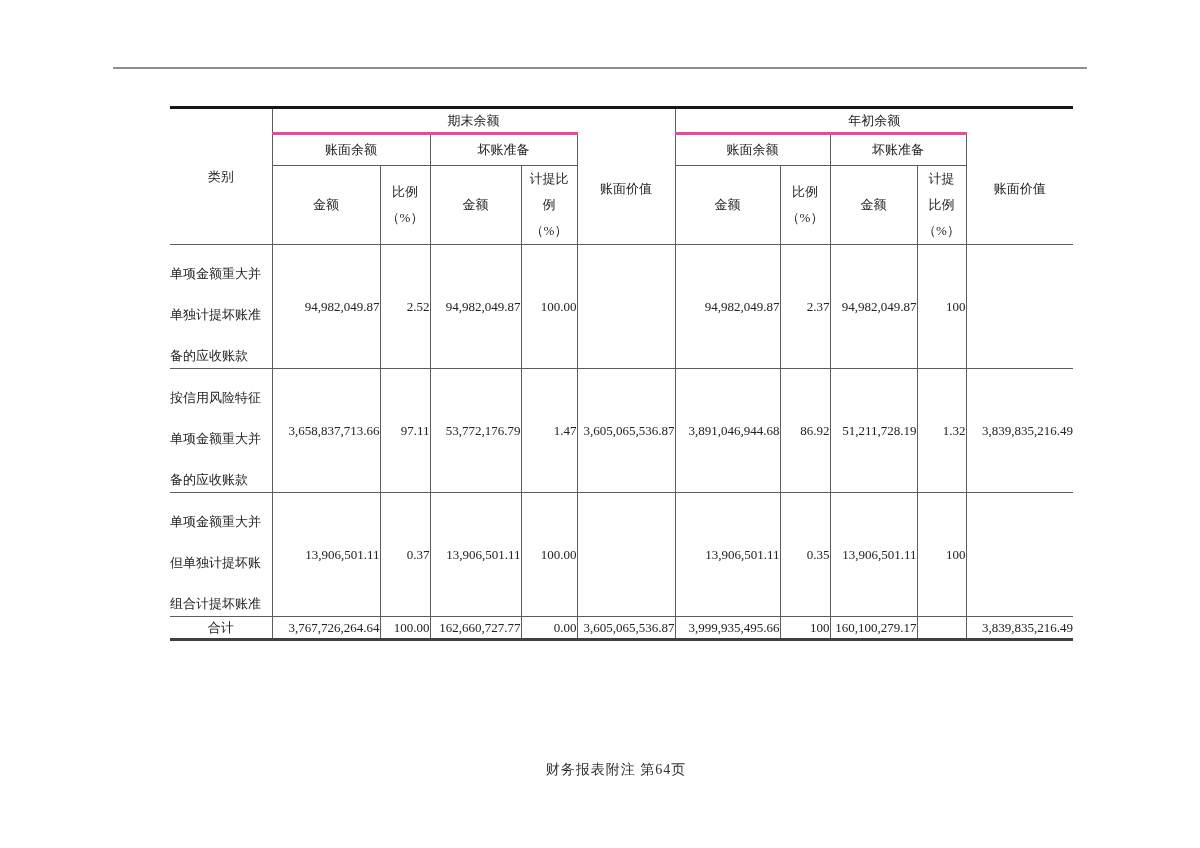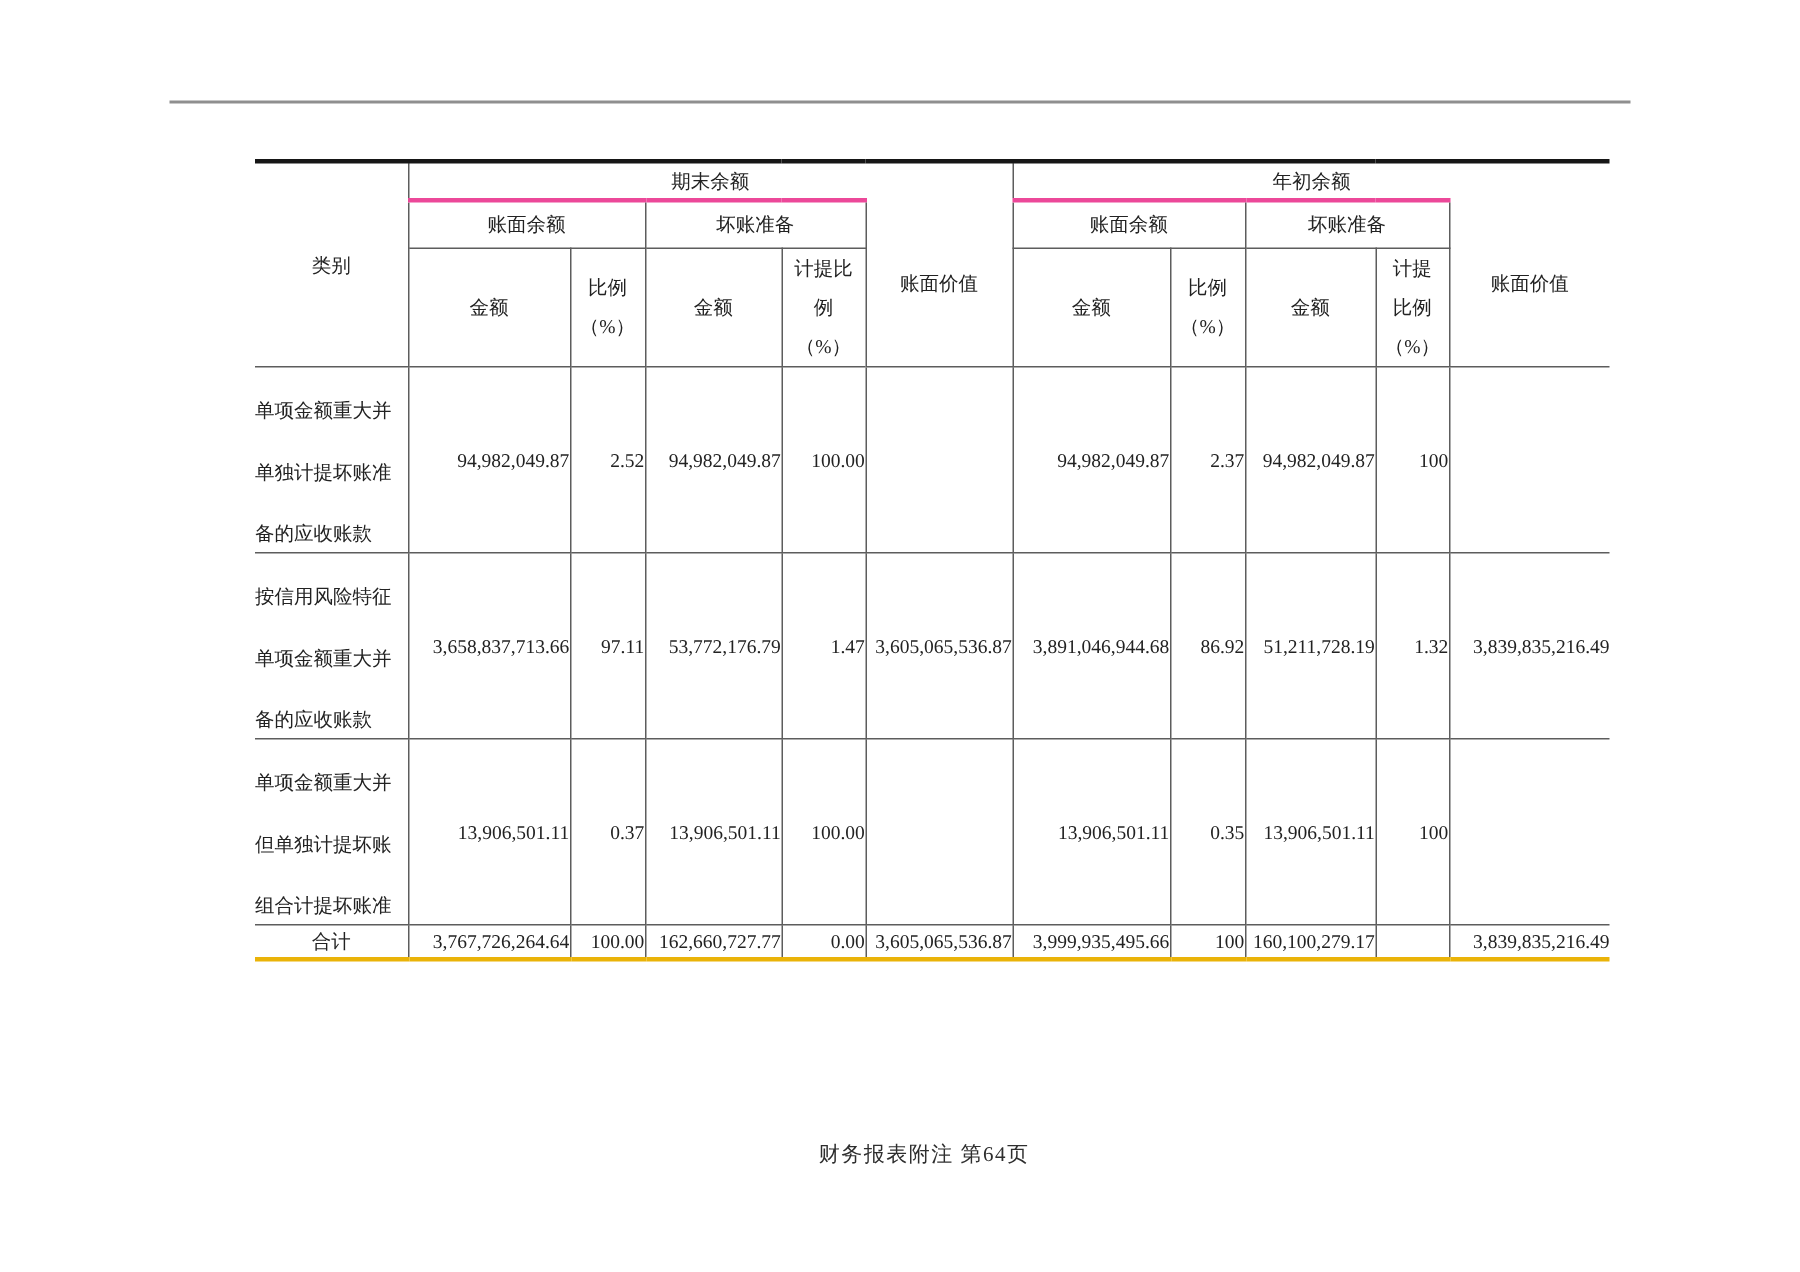--- a/index.html
+++ b/index.html
@@ -33,21 +33,21 @@
   }
   table.doc-table td {
     padding: 0;
     vertical-align: middle;
     font-weight: normal;
     overflow: hidden;
   }
   .br  { border-right: 1px solid #5d5d5d; }
   .bt  { border-top: 3px solid #ec4899; }
   .bb  { border-bottom: 1px solid #5d5d5d; }
-  .btm { border-bottom: 3px solid #eab308; }
+  .btm { border-bottom: 3px solid #404040; }
   .ctr { text-align: center; margin-left: 12px; }
   .num { text-align: right; padding-right: 7px; }
   .cat { text-align: left; padding-left: 7px; }
   .cat-line { line-height: 25px; white-space: nowrap; margin-top: 16px; }
   .hline { line-height: 26px; white-space: nowrap; }
   .footer {
     position: absolute;
     left: 16px;
     top: 761px;
     width: 1200px;

